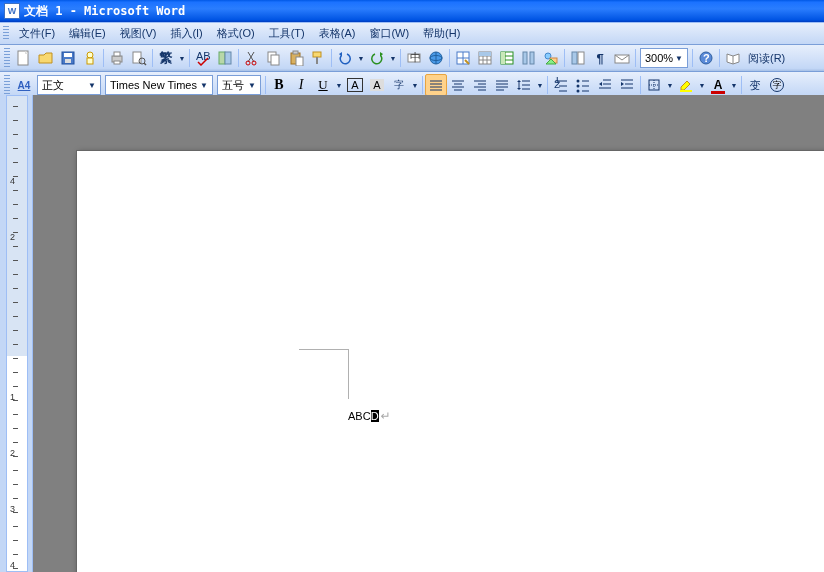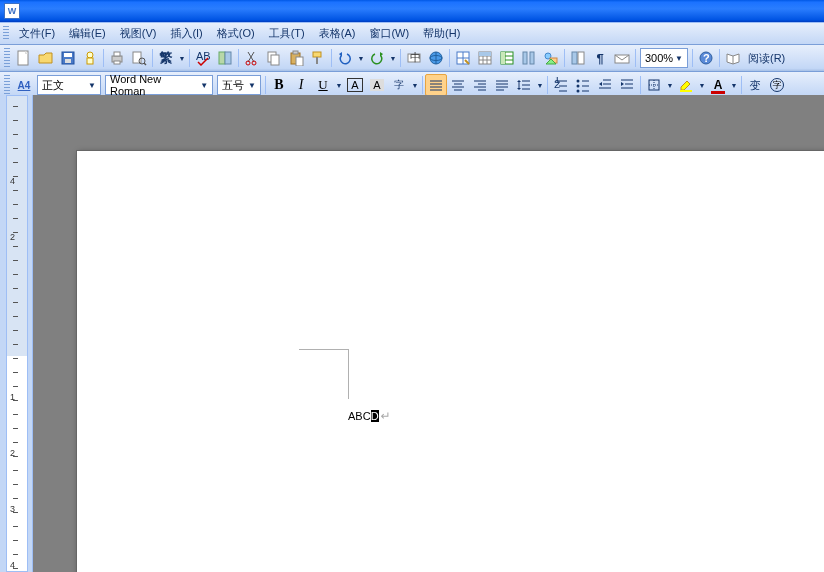--- a/index.html
+++ b/index.html
@@ -52,20 +52,21 @@
   .doc-text .sel{ background:#000; color:#fff;}
   .doc-text .para{ font-size:12px; color:#aaa; margin-left:2px;}
   
   svg { display:block;}
 </style>
 </head>
 <body>
 
 <div class="titlebar">
   <div class="app-icon">W</div>
+  <div class="title-text">文档 1 - Microsoft Word</div>
 </div>
 
 <div class="menubar">
   <div class="handle"></div>
   <div class="menu-item">文件(F)</div>
   <div class="menu-item">编辑(E)</div>
   <div class="menu-item">视图(V)</div>
   <div class="menu-item">插入(I)</div>
   <div class="menu-item">格式(O)</div>
   <div class="menu-item">工具(T)</div>
@@ -269,21 +270,21 @@
 </div>
 
 <div class="toolbar-row">
   <div class="handle"></div>
   <div class="tb-btn" style="color:#3060c0;font-weight:bold;font-size:10px;text-decoration:underline">A4</div>
   <div class="tb-combo" style="width:64px">
       <span>正文</span>
       <span class="dd" style="margin-left:auto">▼</span>
     </div>
   <div class="tb-combo" style="width:108px;font-family:'Courier New',monospace;font-size:10px">
-      <span>Word New Roman</span>
+      <span>Times New Times</span>
       <span class="dd" style="margin-left:auto">▼</span>
     </div>
   <div class="tb-combo" style="width:44px">
       <span>五号</span>
       <span class="dd" style="margin-left:auto">▼</span>
     </div>
   <div class="tb-sep"></div>
   <div class="tb-btn" style="font-family:'Times New Roman';font-weight:bold;font-size:14px">B</div>
   <div class="tb-btn" style="font-family:'Times New Roman';font-style:italic;font-size:14px">I</div>
   <div class="tb-btn" style="font-family:'Times New Roman';text-decoration:underline;font-size:13px">U</div>

